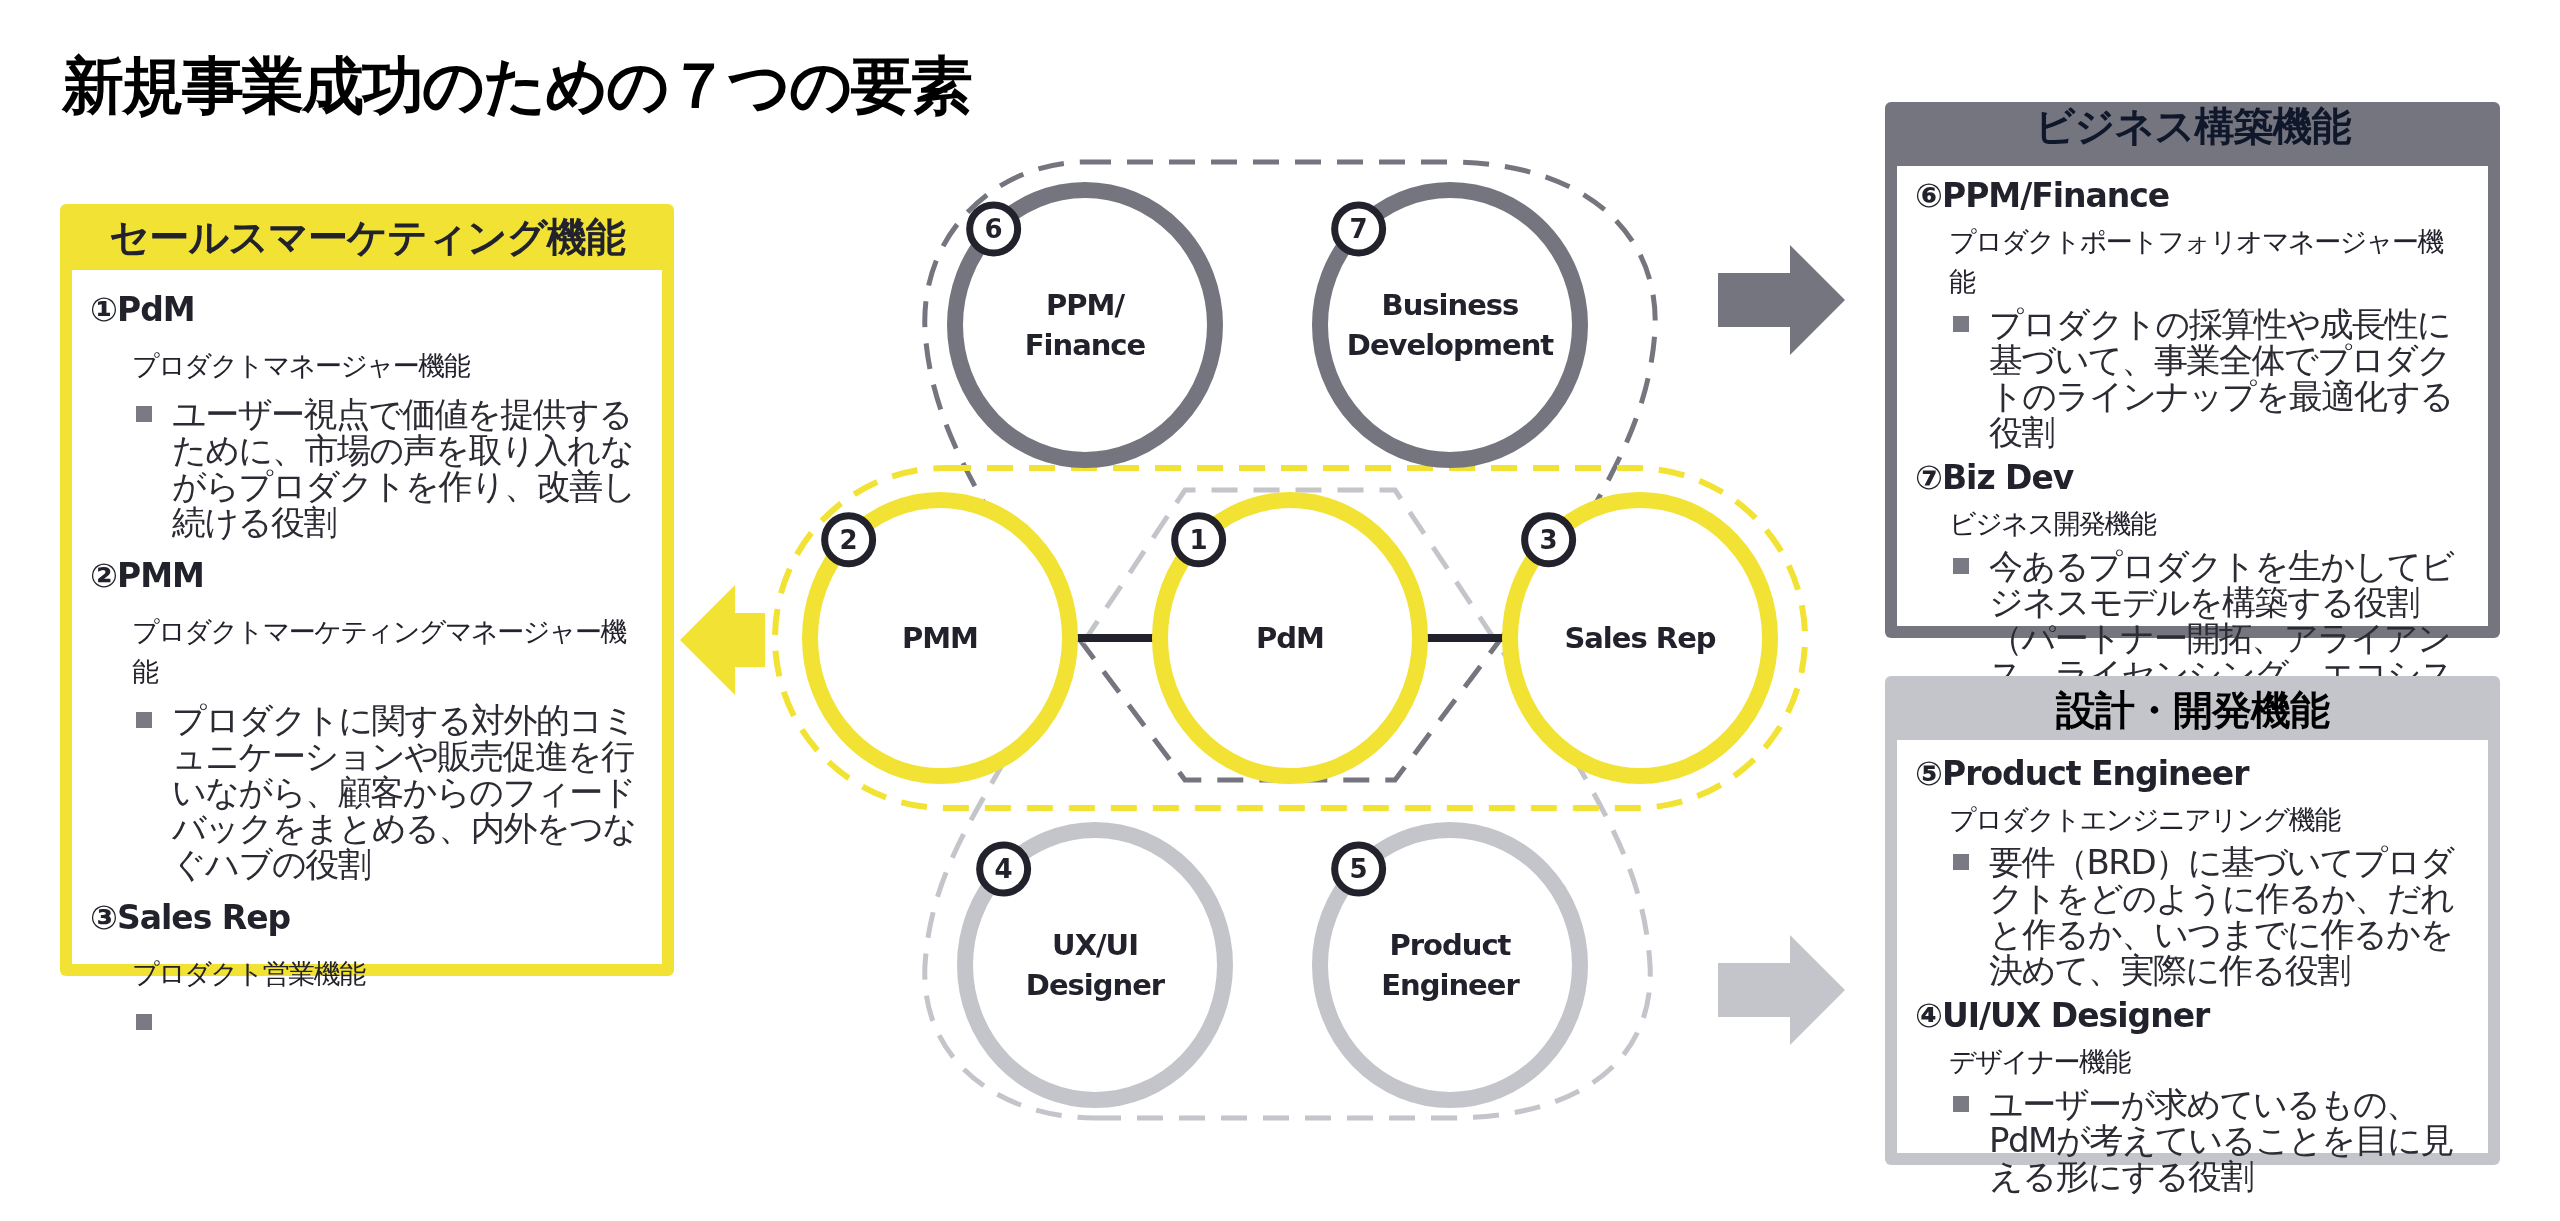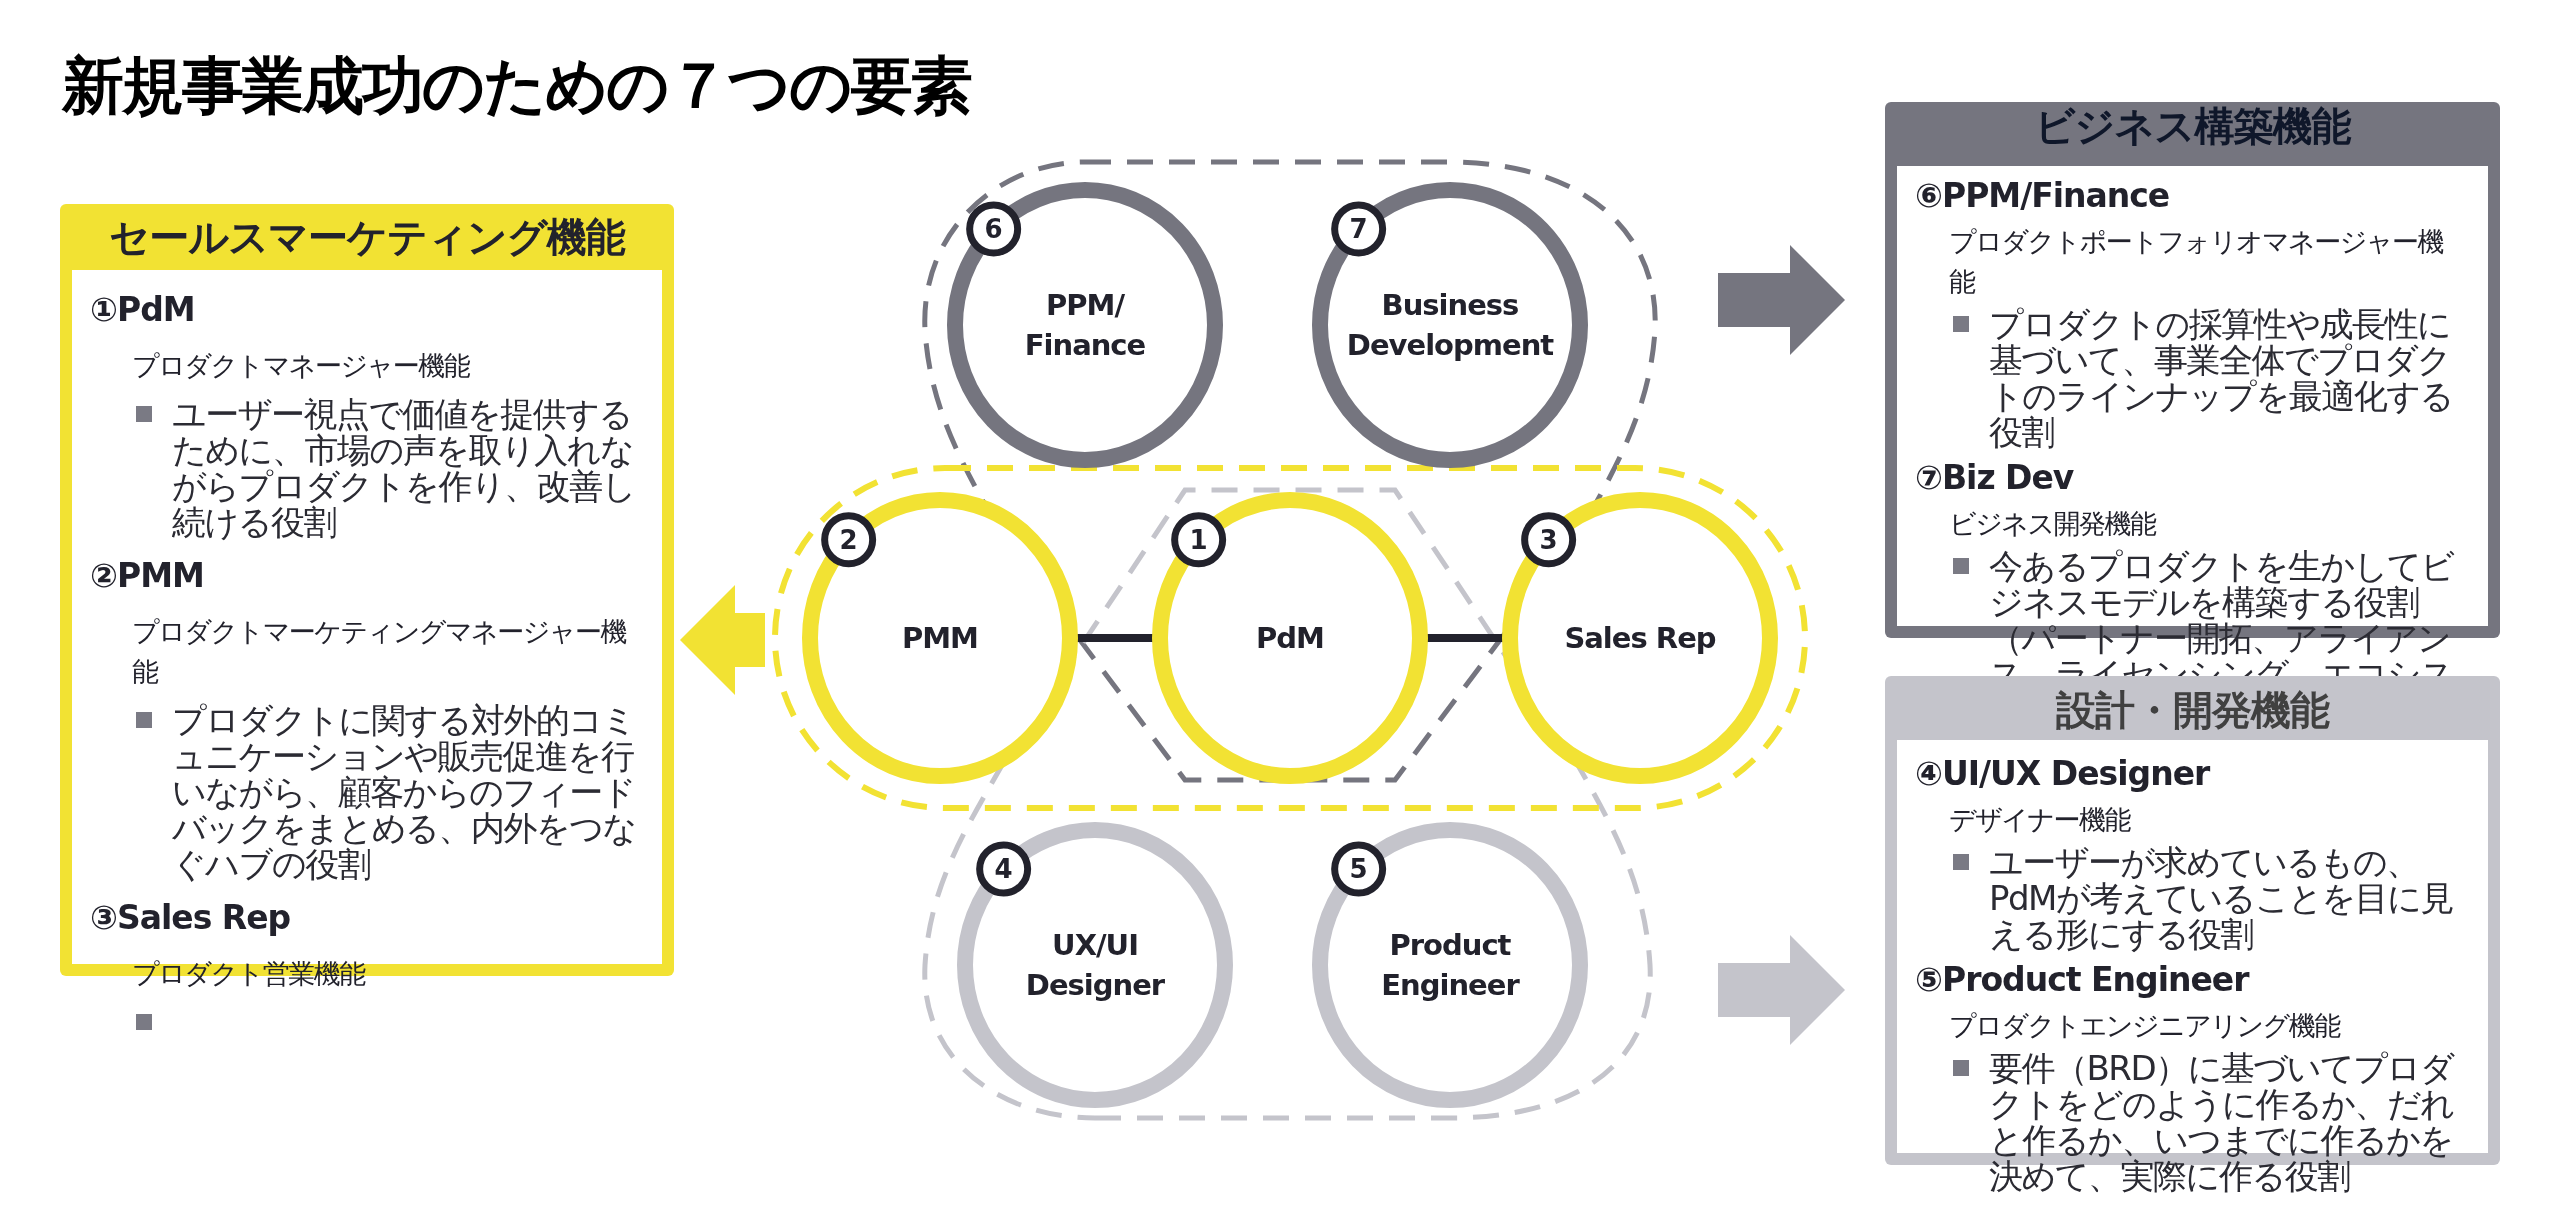--- a/index.html
+++ b/index.html
@@ -13,21 +13,21 @@
                   font-weight: bold; font-size: 40px; letter-spacing: -1px; }
   .panel .pbody { position: absolute; left: 12px; right: 12px; top: 66px; bottom: 12px;
                   background: #fff; box-sizing: border-box; padding: 18px 20px 0 18px; }
 
   #panel-sales { left: 60px; top: 204px; width: 614px; height: 772px; background: #F2E233; }
   #panel-sales .phead { color: #22222c; }
   #panel-biz { left: 1885px; top: 102px; width: 615px; height: 536px; background: #75757F; }
   #panel-biz .phead { color: #0f172a; height: 48px; }
   #panel-biz .pbody { top: 64px; padding-top: 8px; }
   #panel-dev { left: 1885px; top: 676px; width: 615px; height: 489px; background: #C4C4CB; }
-  #panel-dev .phead { color: #404040; height: 68px; }
+  #panel-dev .phead { color: #000000; height: 68px; }
   #panel-dev .pbody { top: 64px; padding-top: 12px; }
 
   .role { margin-bottom: 6px; }
   .role-title { font-size: 33px; font-weight: bold; letter-spacing: -1px; line-height: 44px; color: #22222c; }
   .role-sub { font-size: 27px; font-weight: normal; letter-spacing: -1.5px; line-height: 40px;
               margin: 10px 0 6px 42px; color: #22222c; }
   .role-desc { position: relative; margin-left: 42px; padding-left: 40px; font-size: 34px;
                line-height: 36px; letter-spacing: -1.5px; color: #2b2b33; }
   .role-desc .bullet { position: absolute; left: 4px; top: 10px; width: 16px; height: 16px; background: #7a7a84; }
   #panel-sales .role { margin-bottom: 14px; }
@@ -79,28 +79,28 @@
       <div class="role-sub">ビジネス開発機能</div>
       <div class="role-desc"><span class="bullet"></span><span>今あるプロダクトを生かしてビジネスモデルを構築する役割（パートナー開拓、アライアンス、ライセンシング、エコシステム構築など）</span></div>
     </div>
   </div>
 </div>
 
 <div class="panel" id="panel-dev">
   <div class="phead">設計・開発機能</div>
   <div class="pbody">
     <div class="role">
+      <div class="role-title">⑤Product Engineer</div>
+      <div class="role-sub">プロダクトエンジニアリング機能</div>
+      <div class="role-desc"><span class="bullet"></span><span>要件（BRD）に基づいてプロダクトをどのように作るか、だれと作るか、いつまでに作るかを決めて、実際に作る役割</span></div>
+    </div>
+    <div class="role">
       <div class="role-title">④UI/UX Designer</div>
       <div class="role-sub">デザイナー機能</div>
       <div class="role-desc"><span class="bullet"></span><span>ユーザーが求めているもの、PdMが考えていることを目に見える形にする役割</span></div>
-    </div>
-    <div class="role">
-      <div class="role-title">⑤Product Engineer</div>
-      <div class="role-sub">プロダクトエンジニアリング機能</div>
-      <div class="role-desc"><span class="bullet"></span><span>要件（BRD）に基づいてプロダクトをどのように作るか、だれと作るか、いつまでに作るかを決めて、実際に作る役割</span></div>
     </div>
   </div>
 </div>
 
 <svg id="diagram" width="2560" height="1221" viewBox="0 0 2560 1221">
 
   <path fill="none" stroke="#75757F" stroke-width="5" stroke-dasharray="26 16" d="M 1085 162 L 1450 162 C 1580 162 1660 230 1655 330 C 1650 410 1615 470 1575 540 L 1395 780 L 1185 780 L 1005 540 C 965 470 930 410 925 330 C 920 230 1000 162 1085 162 Z"></path>
   <path fill="none" stroke="#C4C4CB" stroke-width="5" stroke-dasharray="26 16" d="M 1095 1118 L 1450 1118 C 1580 1118 1655 1060 1650 965 C 1645 885 1615 830 1575 760 L 1395 490 L 1185 490 L 1005 760 C 965 830 930 885 925 965 C 920 1060 1000 1118 1095 1118 Z"></path>
   <rect x="775" y="468" width="1030" height="340" rx="170" ry="170" fill="none" stroke="#F2E233" stroke-width="6" stroke-dasharray="26 16"></rect>
 

